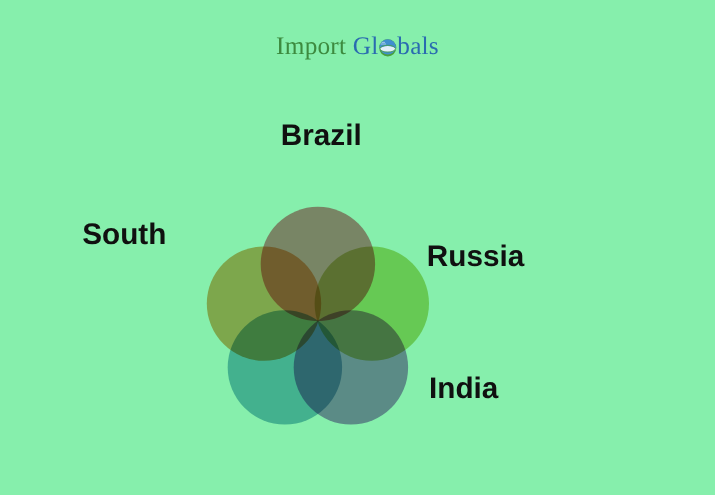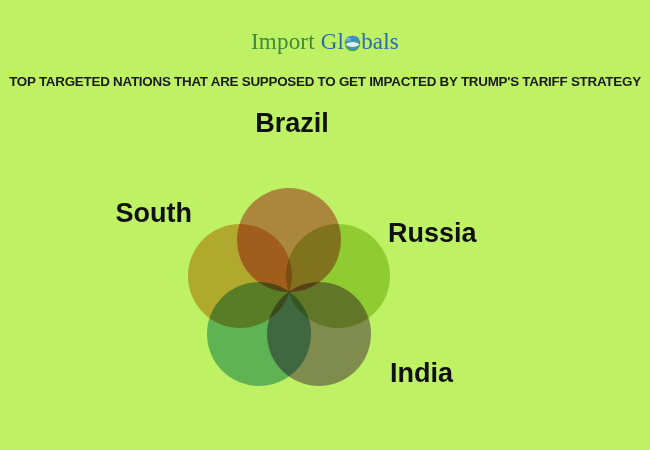--- a/index.html
+++ b/index.html
@@ -12,21 +12,21 @@
     height: 450px;
     overflow: hidden;
     font-family: "Liberation Sans", sans-serif;
     position: relative;
   }
 
   #canvas {
     position: relative;
     width: 650px;
     height: 450px;
-    background: #bef264;
+    background: #86efac;
   }
 
   
   .logo {
     position: absolute;
     left: 0;
     top: 28px;
     width: 650px;
     text-align: center;
     font-family: "Liberation Serif", serif;
@@ -100,59 +100,58 @@
     line-height: 31px;
     white-space: nowrap;
   }
   .lbl-brazil {
     left: 0;
     top: 108px;
     width: 584px;
     text-align: center;
   }
   .lbl-southafrica {
-    left: 62px;
+    left: 48px;
     top: 198px;
     width: 130px;
-    text-align: right;
+    text-align: center;
     white-space: normal;
   }
   .lbl-russia {
     left: 388px;
     top: 218px;
     width: 160px;
     text-align: left;
   }
   .lbl-china {
     left: 62px;
     top: 358px;
     width: 150px;
     text-align: center;
   }
   .lbl-india {
     left: 390px;
-    top: 358px;
+    top: 338px;
     width: 160px;
     text-align: left;
   }
 </style>
 </head>
 <body>
 
 <div id="canvas">
 
   <div class="logo"><span class="logo-import">Import</span><span>&nbsp;</span><span class="logo-gl">Gl</span><span class="logo-globe"><svg viewBox="0 0 34 34" width="17" height="17" aria-hidden="true">
       <circle cx="17" cy="17" r="15.5" fill="#4aa03c"></circle>
       <path d="M1.9 13.5 A15.5 15.5 0 0 1 32.1 13.5 L32.1 17 A15.5 15.5 0 0 1 1.9 17 Z" fill="#3f8fd0"></path>
       <path d="M2 19 C10 12, 24 12, 32 19 C24 26, 10 26, 2 19 Z" fill="#ffffff" opacity="0.85"></path>
       <ellipse cx="17" cy="18.5" rx="14" ry="6.2" fill="none" stroke="#4aa03c" stroke-width="1.4"></ellipse>
       <path d="M4 10 L14 10 M6 7 L12 7" stroke="#ffffff" stroke-width="1.2" opacity="0.8"></path>
     </svg></span><span class="logo-bals">bals</span></div>
 
-  <div class="headline">TOP TARGETED NATIONS THAT ARE SUPPOSED TO GET IMPACTED BY TRUMP'S TARIFF STRATEGY</div>
 
   <div class="venn-wrap">
     <svg viewBox="0 0 182 206" preserveAspectRatio="none" aria-hidden="true">
       <g id="venn-sets">
           <circle cx="91" cy="54" r="52" fill="#d9636c" fill-opacity="0.72" class="venn-circle"></circle>
           <circle cx="140" cy="90" r="52" fill="#a9c84a" fill-opacity="0.72" class="venn-circle"></circle>
           <circle cx="121" cy="148" r="52" fill="#8c6bb1" fill-opacity="0.72" class="venn-circle"></circle>
           <circle cx="61" cy="148" r="52" fill="#4fa3c0" fill-opacity="0.72" class="venn-circle"></circle>
           <circle cx="42" cy="90" r="52" fill="#e8943a" fill-opacity="0.72" class="venn-circle"></circle>
         </g>

